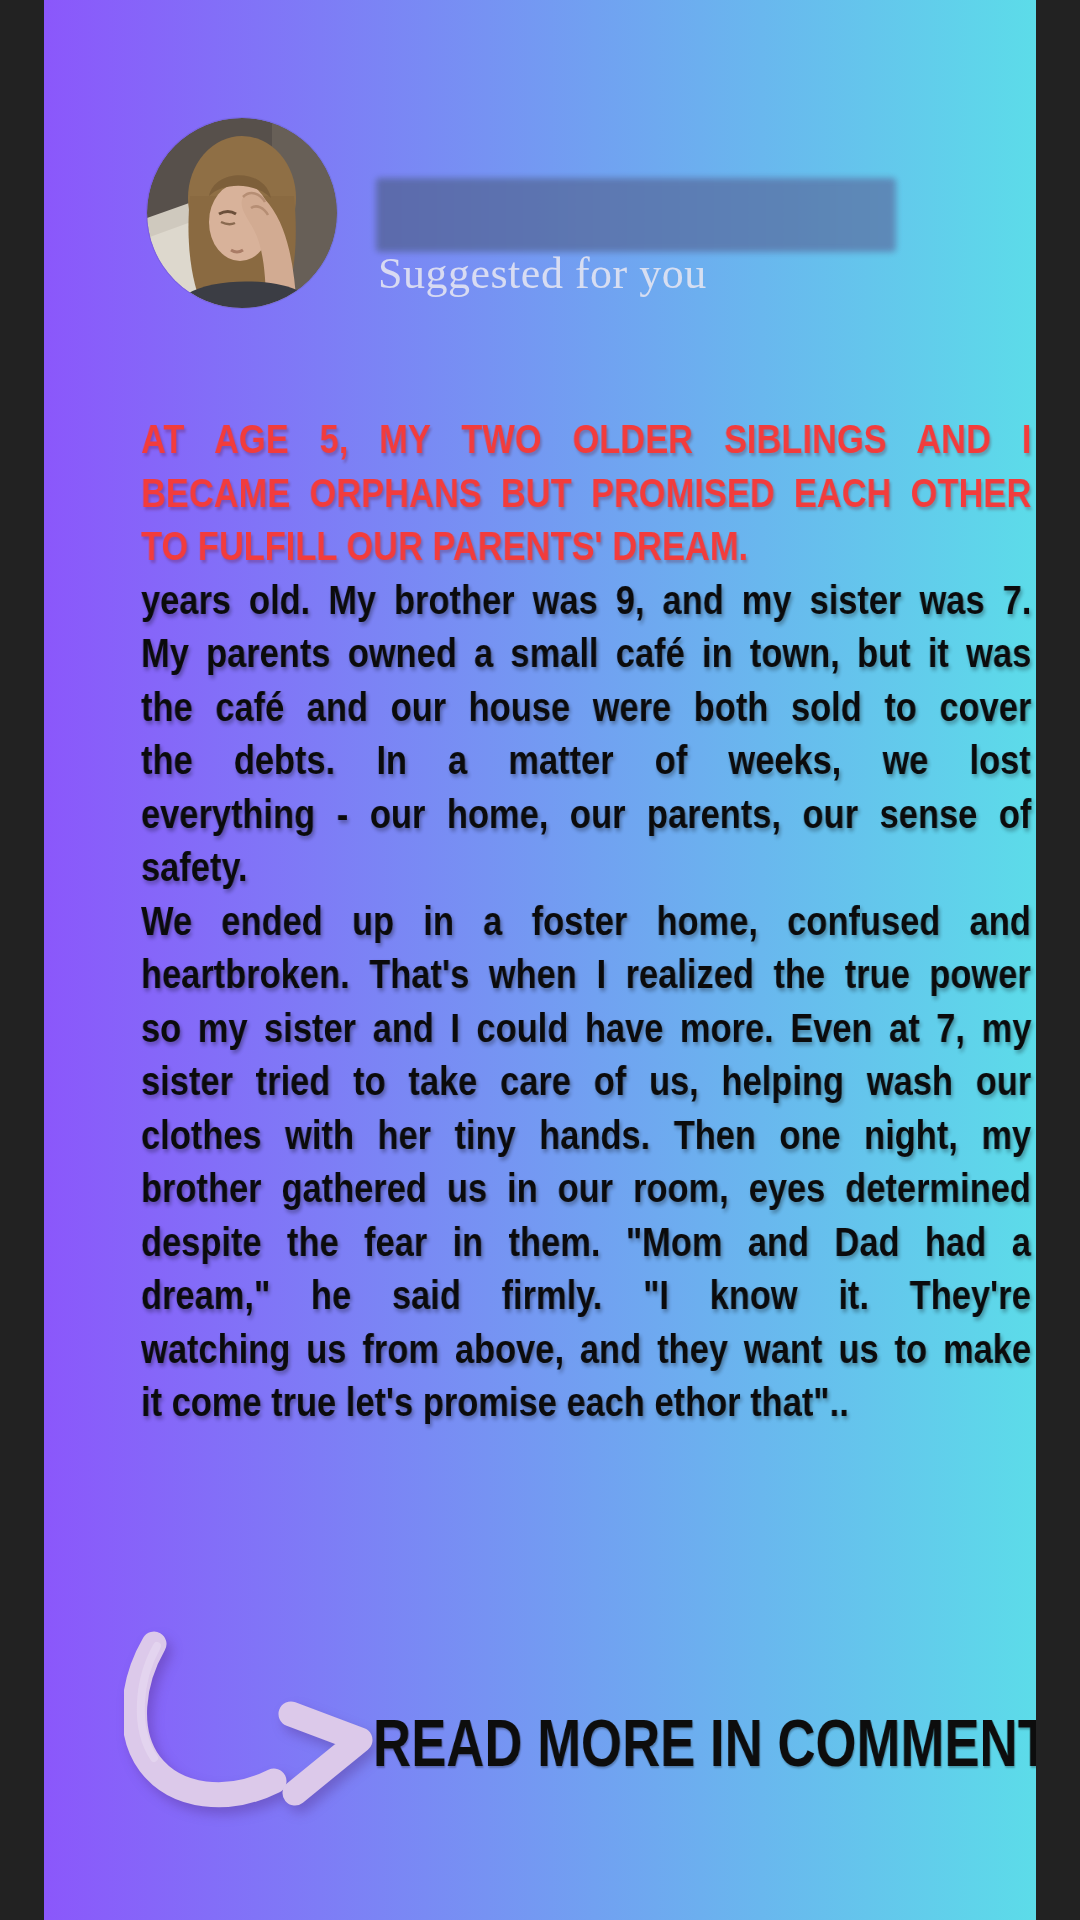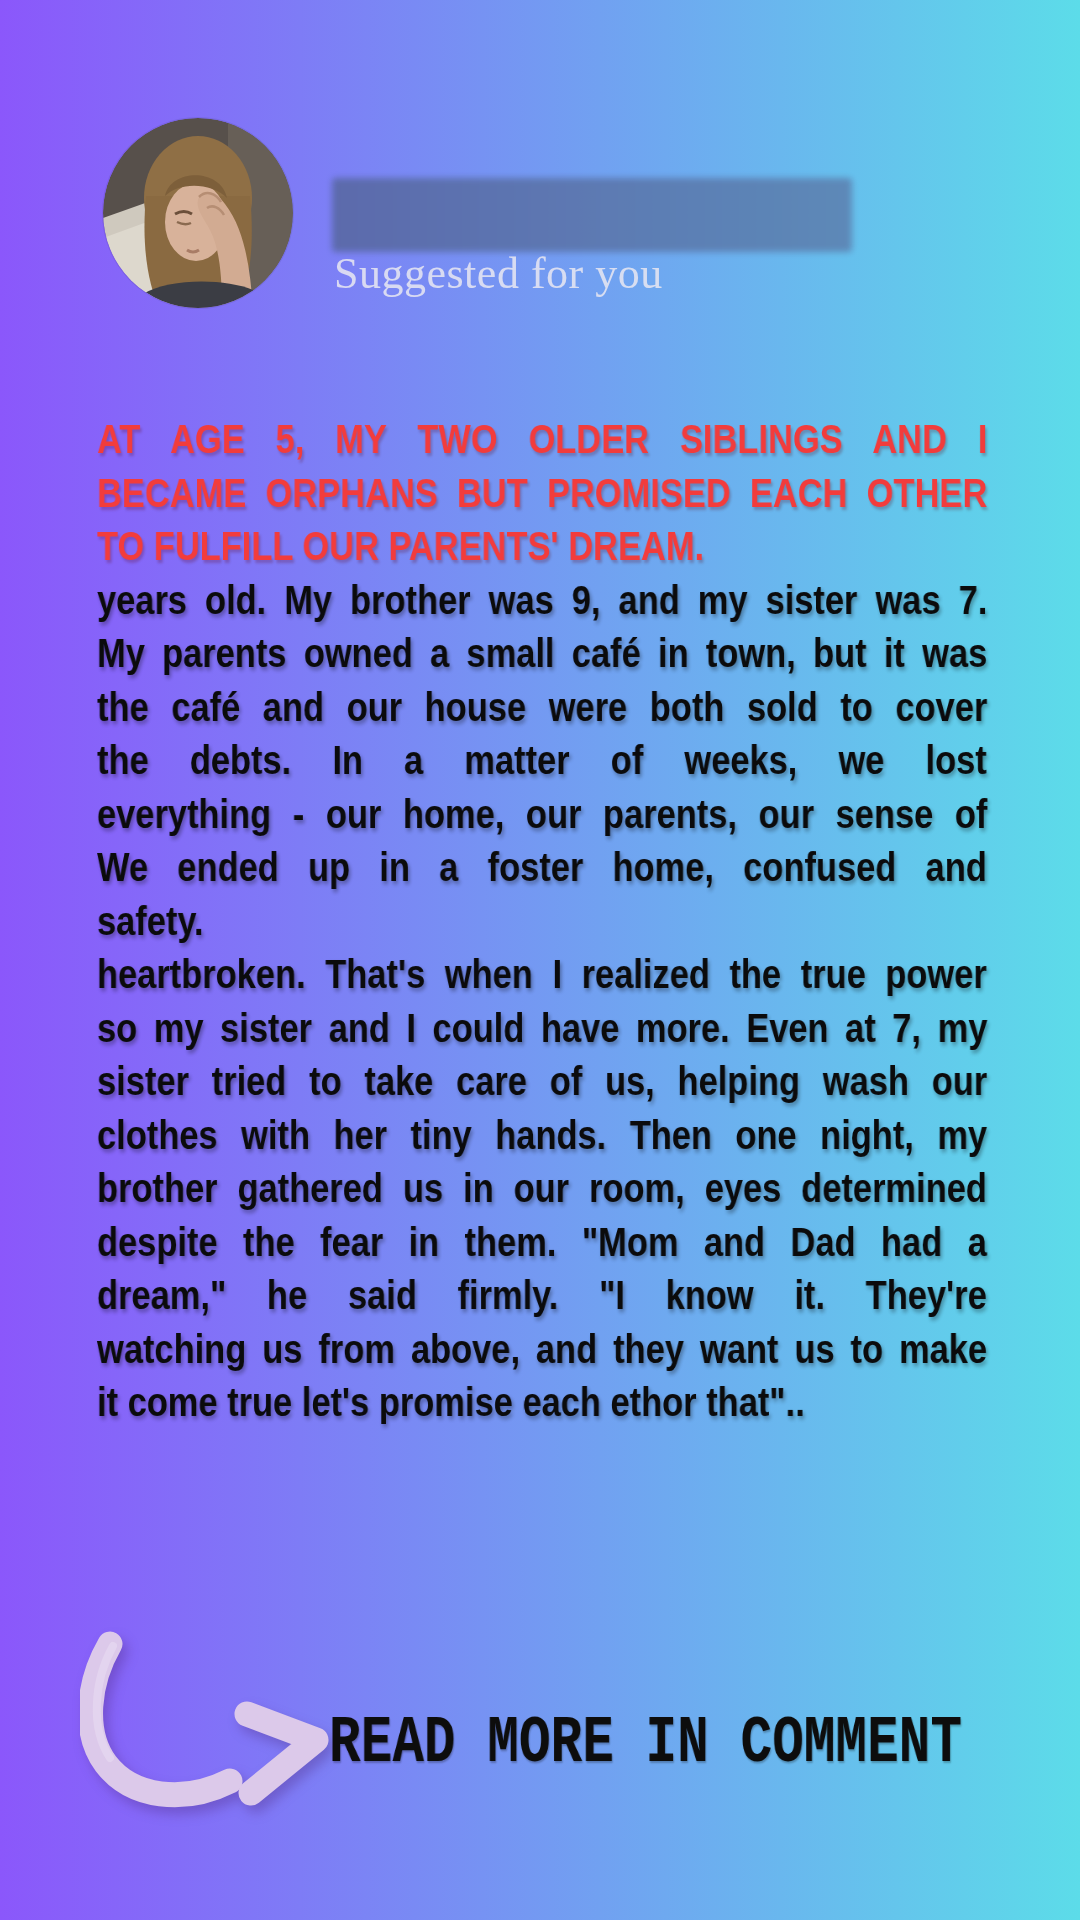--- a/index.html
+++ b/index.html
@@ -1,17 +1,17 @@
 <!DOCTYPE html>
 <html style="--bg-gradient-start: #8b57fb; --bg-gradient-end: #5cdce9; --name-blur-start: #5b69a9; --name-blur-end: #5d87b6; --suggested-text: #e6e6f2; --headline-red: #f23c3c; --body-text: #0b0b0c; --cta-text: #0d0d0d; --arrow-fill: #dcc9ea;"><head>
 <meta charset="utf-8">
 <style>
   html,body{margin:0;padding:0;background:#222;}
   .canvas{
-    position:relative;width:1080px;height:1920px;margin:0 auto;overflow:hidden;
+    position:relative;width:992px;height:1920px;margin:0 auto;overflow:hidden;
     background:linear-gradient(90deg,var(--bg-gradient-start,#8b57fb) 0%,var(--bg-gradient-end,#5cdce9) 100%);
     font-family:"Liberation Sans",sans-serif;
   }
   
   .avatar{
     position:absolute;left:103px;top:118px;width:190px;height:190px;border-radius:50%;
     overflow:hidden;box-shadow:0 0 0 1px rgba(0,0,0,.08);
   }
   .avatar svg{width:100%;height:100%;display:block;filter:blur(.6px);}
   .nameblur{
@@ -32,21 +32,21 @@
     color:var(--headline-red,#f23c3c);
     text-shadow:2px 3px 3px rgba(90,0,20,.25);
   }
   .bd .fit{
     color:var(--body-text,#0b0b0c);
     text-shadow:2px 3px 4px rgba(0,0,0,.32);
   }
   
   .arrow{position:absolute;left:80px;top:1630px;width:260px;height:190px;
     filter:drop-shadow(5px 7px 6px rgba(70,30,110,.30));}
-  .cta{position:absolute;left:329px;top:1703px;width:677px;height:80px;line-height:80px;white-space:nowrap;font-family:Liberation Mono, monospace;}
+  .cta{position:absolute;left:329px;top:1703px;width:677px;height:80px;line-height:80px;white-space:nowrap;}
   .cta .fit{
     font-size:67px;font-weight:800;letter-spacing:0;
     color:var(--cta-text,#0d0d0d);
     text-shadow:1px 2px 2px rgba(0,0,0,.25);
   }
 </style>
 </head>
 <body>
 
 <div class="canvas">
@@ -84,23 +84,23 @@
   <div class="story">
     <div class="line hl"><span class="fit fit-justify" style="transform: scaleX(0.84); word-spacing: 25.4405px;">AT AGE 5, MY TWO OLDER SIBLINGS AND I</span></div>
     <div class="line hl"><span class="fit fit-justify" style="transform: scaleX(0.84); word-spacing: 11.5048px;">BECAME ORPHANS BUT PROMISED EACH OTHER</span></div>
     <div class="line hl"><span class="fit fit-left" style="transform: scaleX(0.84);">TO FULFILL OUR PARENTS' DREAM.</span></div>
 
     <div class="line bd"><span class="fit fit-justify" style="transform: scaleX(0.84); word-spacing: 10.0524px;">years old. My brother was 9, and my sister was 7.</span></div>
     <div class="line bd"><span class="fit fit-justify" style="transform: scaleX(0.84); word-spacing: 9.15238px;">My parents owned a small café in town, but it was</span></div>
     <div class="line bd"><span class="fit fit-justify" style="transform: scaleX(0.84); word-spacing: 15.5026px;">the café and our house were both sold to cover</span></div>
     <div class="line bd"><span class="fit fit-justify" style="transform: scaleX(0.84); word-spacing: 37.5655px;">the debts. In a matter of weeks, we lost</span></div>
     <div class="line bd"><span class="fit fit-justify" style="transform: scaleX(0.84); word-spacing: 14.3155px;">everything - our home, our parents, our sense of</span></div>
+    <div class="line bd"><span class="fit fit-left" style="transform: scaleX(0.84);">safety.</span></div>
+
     <div class="line bd"><span class="fit fit-justify" style="transform: scaleX(0.84); word-spacing: 23.4405px;">We ended up in a foster home, confused and</span></div>
-
-    <div class="line bd"><span class="fit fit-left" style="transform: scaleX(0.84);">safety.</span></div>
     <div class="line bd"><span class="fit fit-justify" style="transform: scaleX(0.84); word-spacing: 11.932px;">heartbroken. That's when I realized the true power</span></div>
     <div class="line bd"><span class="fit fit-justify" style="transform: scaleX(0.84); word-spacing: 8.32035px;">so my sister and I could have more. Even at 7, my</span></div>
     <div class="line bd"><span class="fit fit-justify" style="transform: scaleX(0.84); word-spacing: 15.7249px;">sister tried to take care of us, helping wash our</span></div>
     <div class="line bd"><span class="fit fit-justify" style="transform: scaleX(0.84); word-spacing: 16.5655px;">clothes with her tiny hands. Then one night, my</span></div>
     <div class="line bd"><span class="fit fit-justify" style="transform: scaleX(0.84); word-spacing: 12.3605px;">brother gathered us in our room, eyes determined</span></div>
     <div class="line bd"><span class="fit fit-justify" style="transform: scaleX(0.84); word-spacing: 18.836px;">despite the fear in them. "Mom and Dad had a</span></div>
     <div class="line bd"><span class="fit fit-justify" style="transform: scaleX(0.84); word-spacing: 37.0748px;">dream," he said firmly. "I know it. They're</span></div>
     <div class="line bd"><span class="fit fit-justify" style="transform: scaleX(0.84); word-spacing: 7.61376px;">watching us from above, and they want us to make</span></div>
     <div class="line bd"><span class="fit fit-left" style="transform: scaleX(0.84);">it come true let's promise each ethor that"..</span></div>
   </div>

